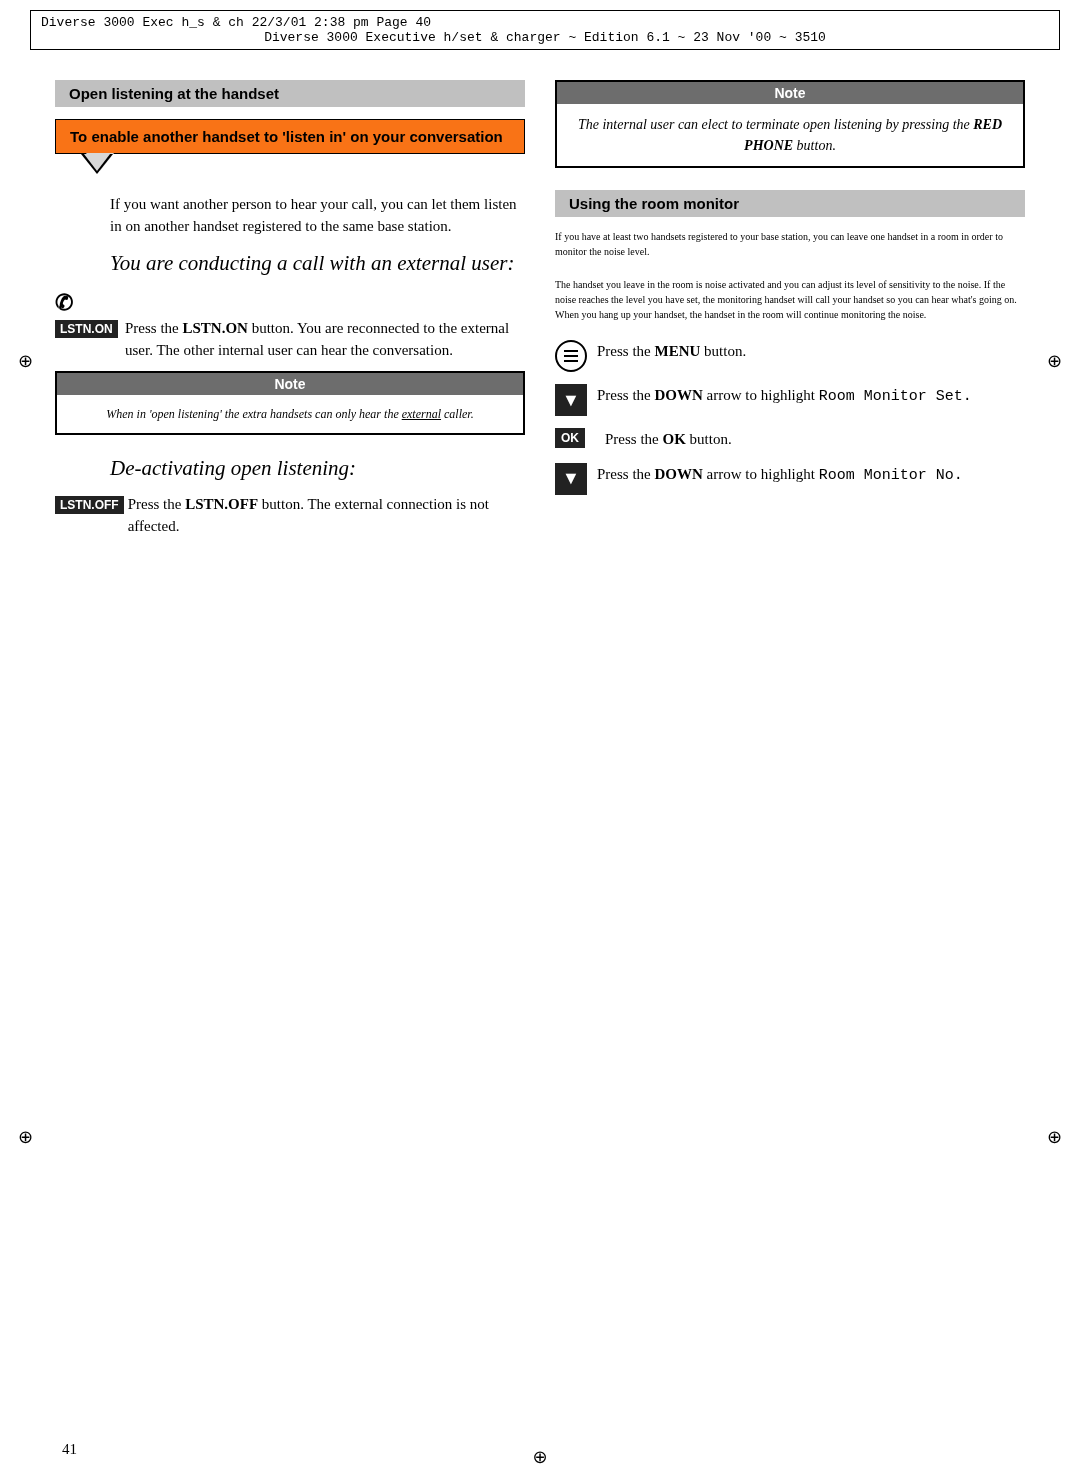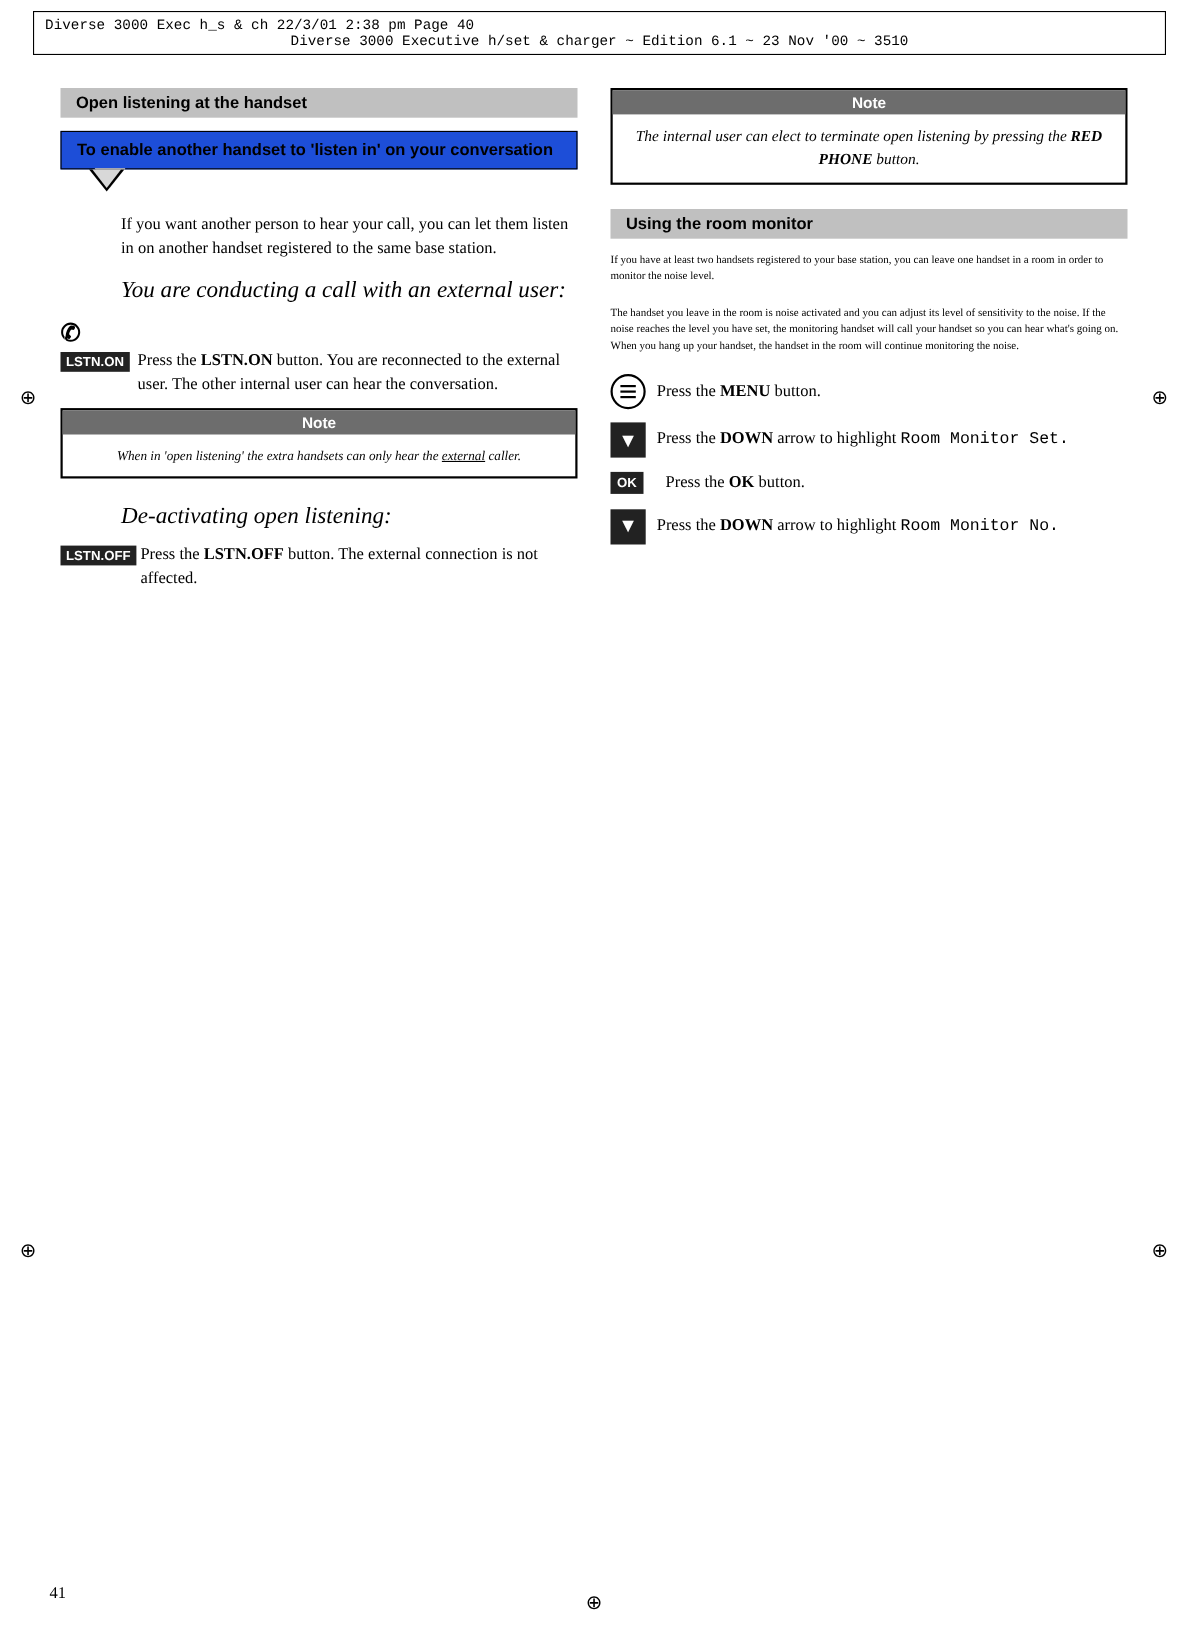--- a/index.html
+++ b/index.html
@@ -46,21 +46,21 @@
       flex: 1 1 0;
       min-width: 0;
     }
     
     .right-col {
       flex: 1 1 0;
       min-width: 0;
     }
     
     .sub-heading-box {
-      background: #1d4ed8;
+      background: #f97316;
       border: 1.5px solid #000;
       padding: 8px 14px;
       font-size: 15px;
       font-weight: bold;
       font-family: Arial, sans-serif;
       margin-bottom: 0;
       position: relative;
       display: inline-block;
       width: 100%;
     }
@@ -158,21 +158,21 @@
       display: inline-block;
     }
     
     .deactivating-block {
       margin-top: 10px;
     }
     
     .page-number {
       position: absolute;
       bottom: 30px;
-      left: 45px;
+      left: 62px;
       font-size: 15px;
     }
     
     .right-note-box {
       border: 2px solid #000;
       margin-bottom: 22px;
     }
     .right-note-header {
       background: #6d6d6d;
       color: #fff;
@@ -258,21 +258,21 @@
       padding: 3px 6px;
       display: inline-block;
       min-width: 28px;
       text-align: center;
       margin-right: 10px;
       flex-shrink: 0;
     }
     .monitor-instr-row {
       display: flex;
       flex-direction: row;
-      align-items: center;
+      align-items: flex-start;
       margin-bottom: 12px;
     }
     .monitor-instr-text {
       flex: 1;
       font-size: 15px;
       line-height: 1.5;
     }
     .monospace {
       font-family: 'Courier New', Courier, monospace;
     }

